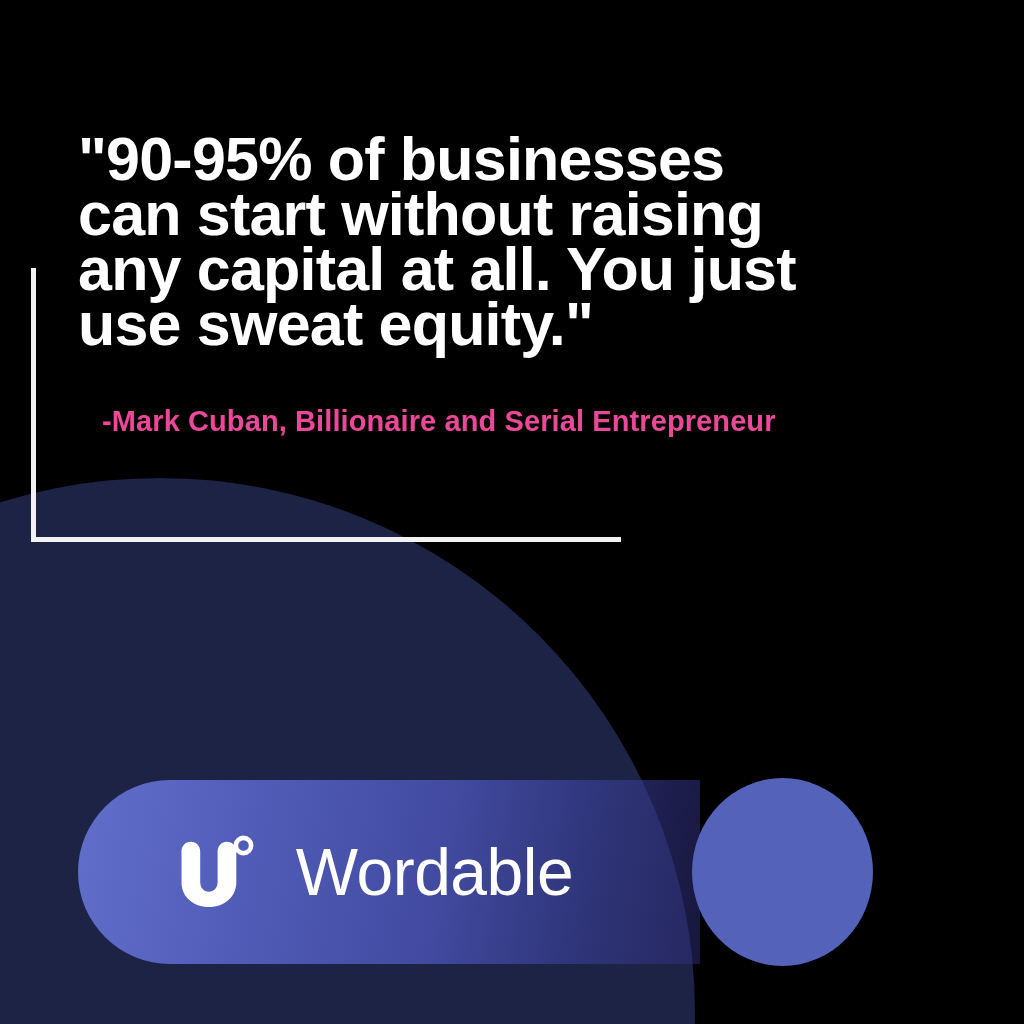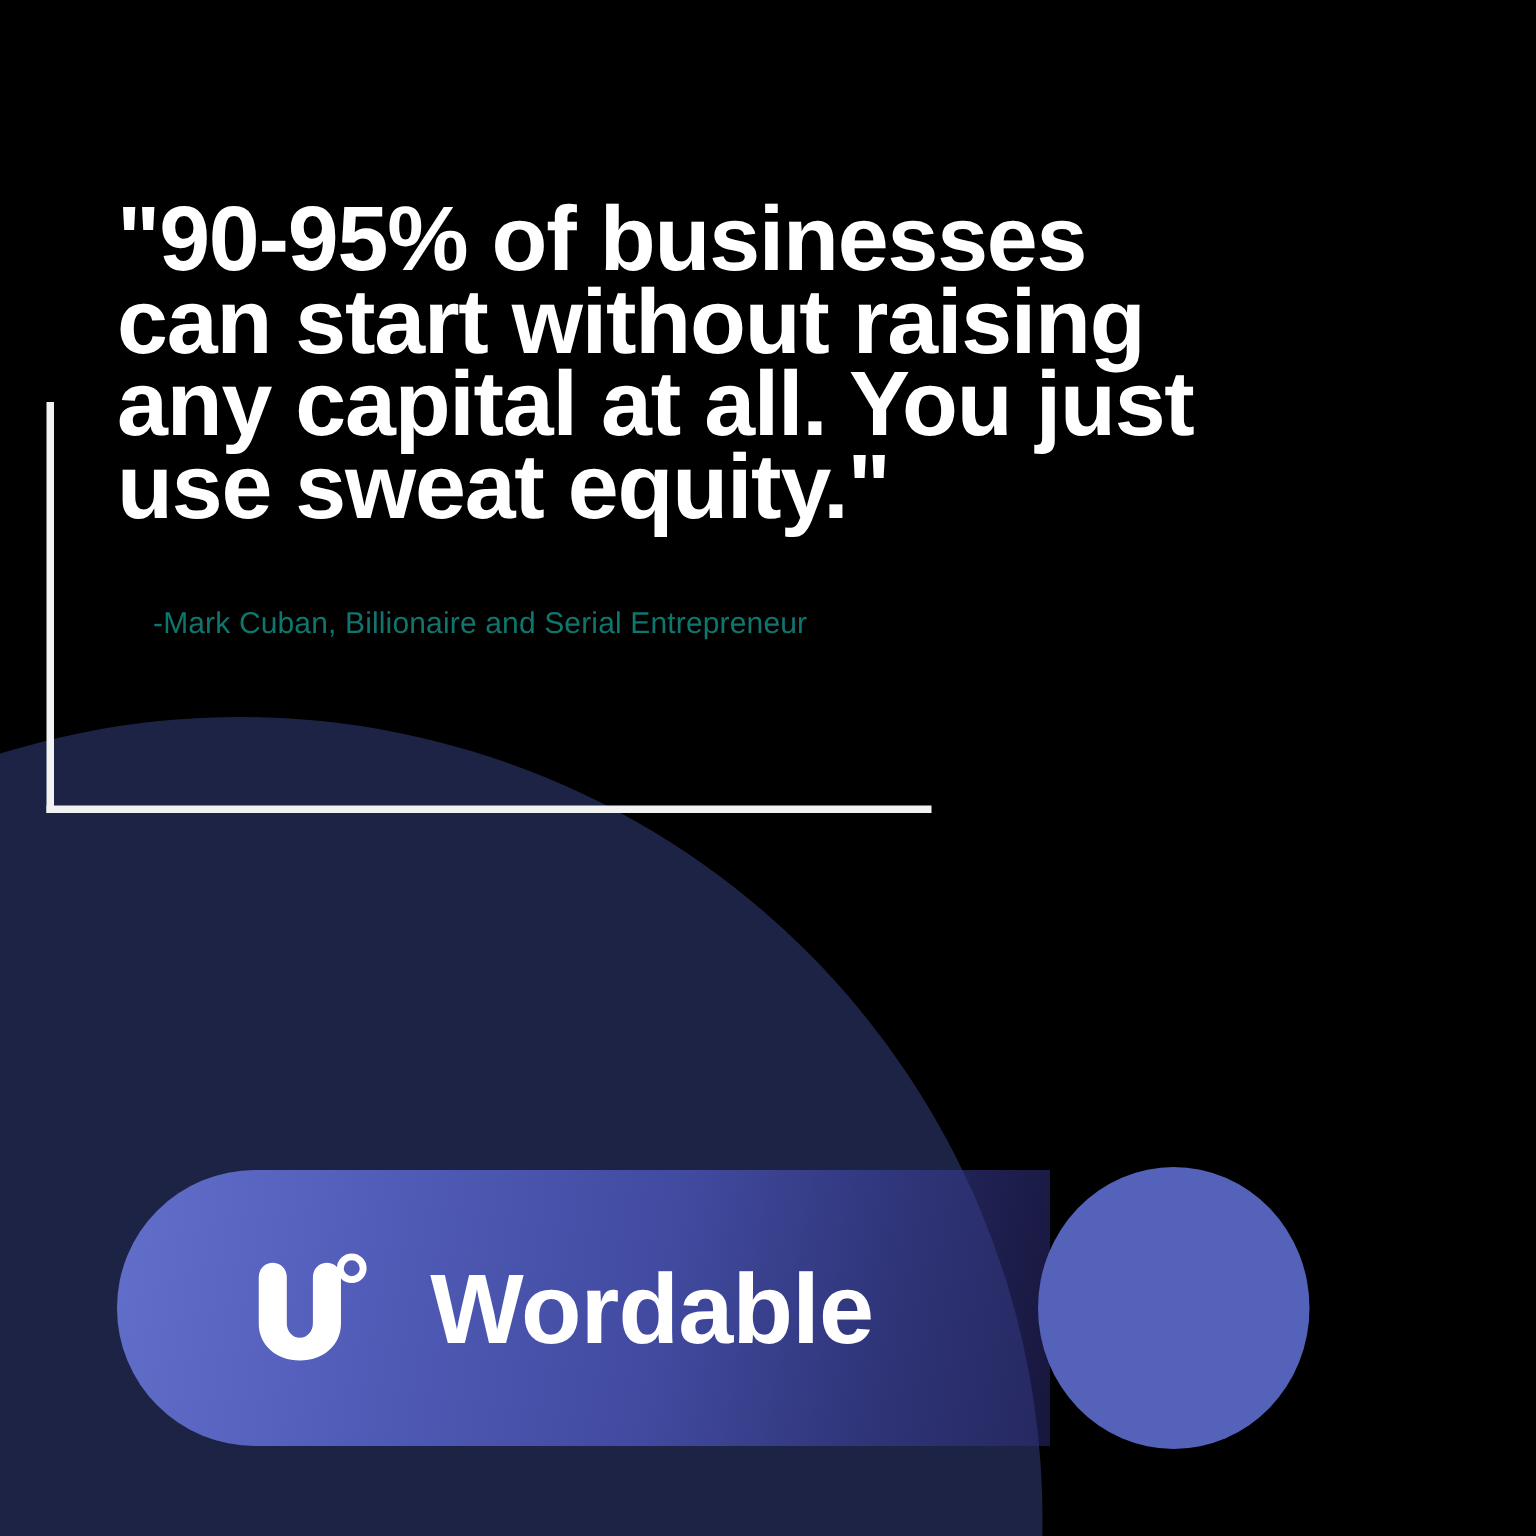--- a/index.html
+++ b/index.html
@@ -77,21 +77,21 @@
   .logo-mark {
     display: block;
     width: 78px;
     height: 74px;
     flex: 0 0 auto;
   }
 
   .logo-wordmark {
     color: #ffffff;
     font-size: 66px;
-    font-weight: 700;
+    font-weight: 400;
     letter-spacing: -0.5px;
     line-height: 1;
     white-space: nowrap;
     margin-left: 23px;
   }
 
   
 
   .bracket {
     position: absolute;
@@ -133,23 +133,23 @@
     color: #ffffff;
     font-size: 61px;
     font-weight: 700;
     line-height: 55px;
     letter-spacing: -0.8px;
     margin: 0;
     white-space: pre-line;
   }
 
   .attribution {
-    color: #0f766e;
-    font-size: 20px;
-    font-weight: 400;
+    color: #ec4899;
+    font-size: 29px;
+    font-weight: 700;
     line-height: 1.2;
     letter-spacing: 0.1px;
     margin: 0;
     padding-top: 52px;
     padding-left: 24px;
     white-space: nowrap;
   }
 </style>
 </head>
 <body>

